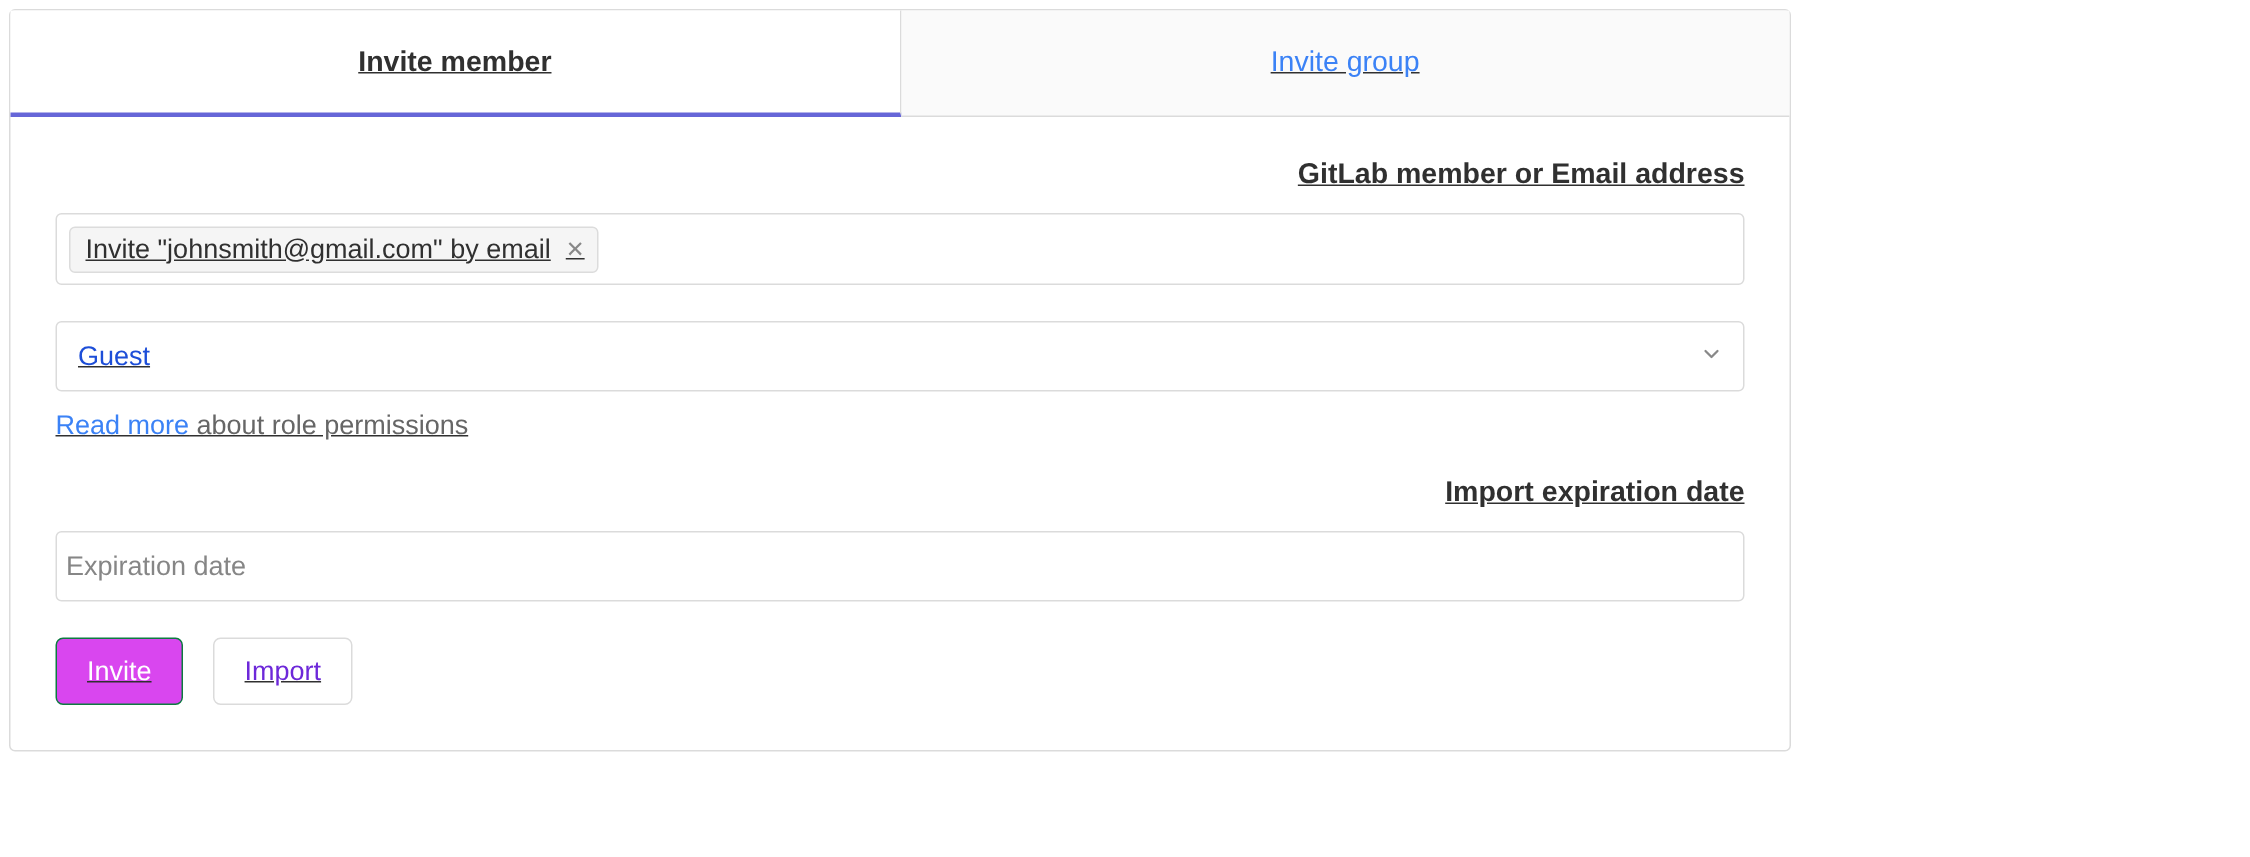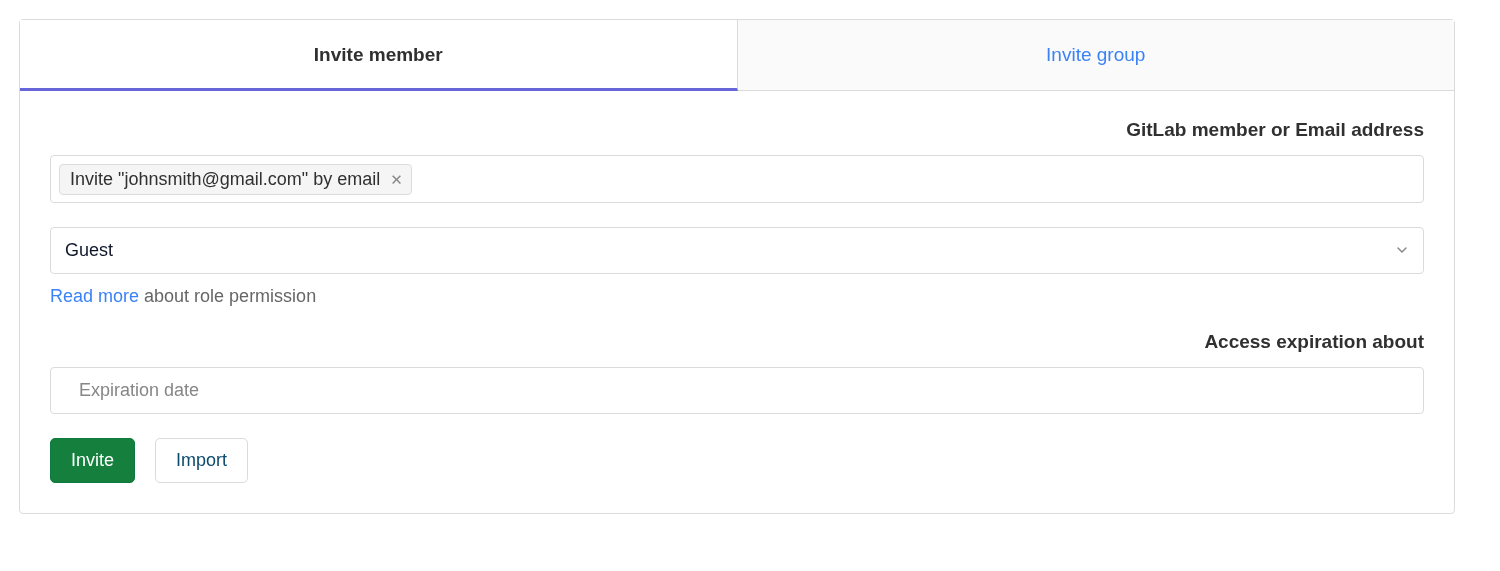--- a/index.html
+++ b/index.html
@@ -6,24 +6,25 @@
       box-sizing: border-box;
       margin: 0;
       padding: 0;
     }
     body {
       font-family: -apple-system, BlinkMacSystemFont, "Segoe UI", Helvetica, Arial, sans-serif;
       background: #fff;
       color: #303030;
     }
     .container {
-      width: 1436px;
-      margin: 19px;
+      width: 1188px;
+      margin: 6px;
       border: 1px solid #dbdbdb;
       border-radius: 4px;
+      text-decoration: underline;
     }
     .tabs {
       display: flex;
       width: 100%;
     }
     .tab {
       flex: 1;
       text-align: center;
       padding: 24px 0;
       font-size: 19px;
@@ -84,21 +85,21 @@
     }
     .select-wrapper {
       position: relative;
     }
     .select-field {
       width: 100%;
       border: 1px solid #dbdbdb;
       border-radius: 4px;
       padding: 12px 14px;
       font-size: 18px;
-      color: #0f172a;
+      color: #1d4ed8;
       background: #fff;
       appearance: none;
       cursor: pointer;
     }
     .select-arrow {
       position: absolute;
       right: 16px;
       top: 50%;
       transform: translateY(-50%);
       pointer-events: none;
@@ -110,46 +111,46 @@
       color: #666;
     }
     .helper-text a {
       color: #3b82f6;
       text-decoration: none;
     }
     .text-input {
       width: 100%;
       border: 1px solid #dbdbdb;
       border-radius: 4px;
-      padding: 12px 28px;
+      padding: 12px 6px;
       font-size: 18px;
       color: #4c1d95;
     }
     .text-input::placeholder {
       color: #868686;
     }
     .buttons {
       display: flex;
       gap: 20px;
     }
     .btn {
       padding: 11px 20px;
       font-size: 18px;
       border-radius: 5px;
       cursor: pointer;
       border: 1px solid transparent;
     }
     .btn-primary {
-      background: #15803d;
+      background: #d946ef;
       color: #fff;
       border-color: #0d7a40;
     }
     .btn-default {
       background: #fff;
-      color: #0c4a6e;
+      color: #6d28d9;
       border-color: #dbdbdb;
     }
   </style>
 </head>
 <body>
 
 <div class="container">
   <div class="tabs">
     <div class="tab active">Invite member</div>
     <div class="tab">Invite group</div>
@@ -169,26 +170,26 @@
     <div class="form-group">
       <div class="select-wrapper">
         <div class="select-field">Guest</div>
         <span class="select-arrow">
           <svg width="12" height="12" viewBox="0 0 12 12">
               <path d="M2 4 L6 8 L10 4" stroke="#888" stroke-width="1.5" fill="none" stroke-linecap="round" stroke-linejoin="round"></path>
             </svg>
         </span>
       </div>
       <div class="helper-text">
-        <a href="#">Read more</a><span> about role permission</span>
+        <a href="#">Read more</a><span> about role permissions</span>
       </div>
     </div>
 
     <div class="form-group">
-      <label class="form-label">Access expiration about</label>
+      <label class="form-label">Import expiration date</label>
       <input type="text" class="text-input" placeholder="Expiration date" style="">
     </div>
 
     <div class="buttons">
       <button class="btn btn-primary">Invite</button>
       <button class="btn btn-default">Import</button>
     </div>
 
   </div>
 </div>

